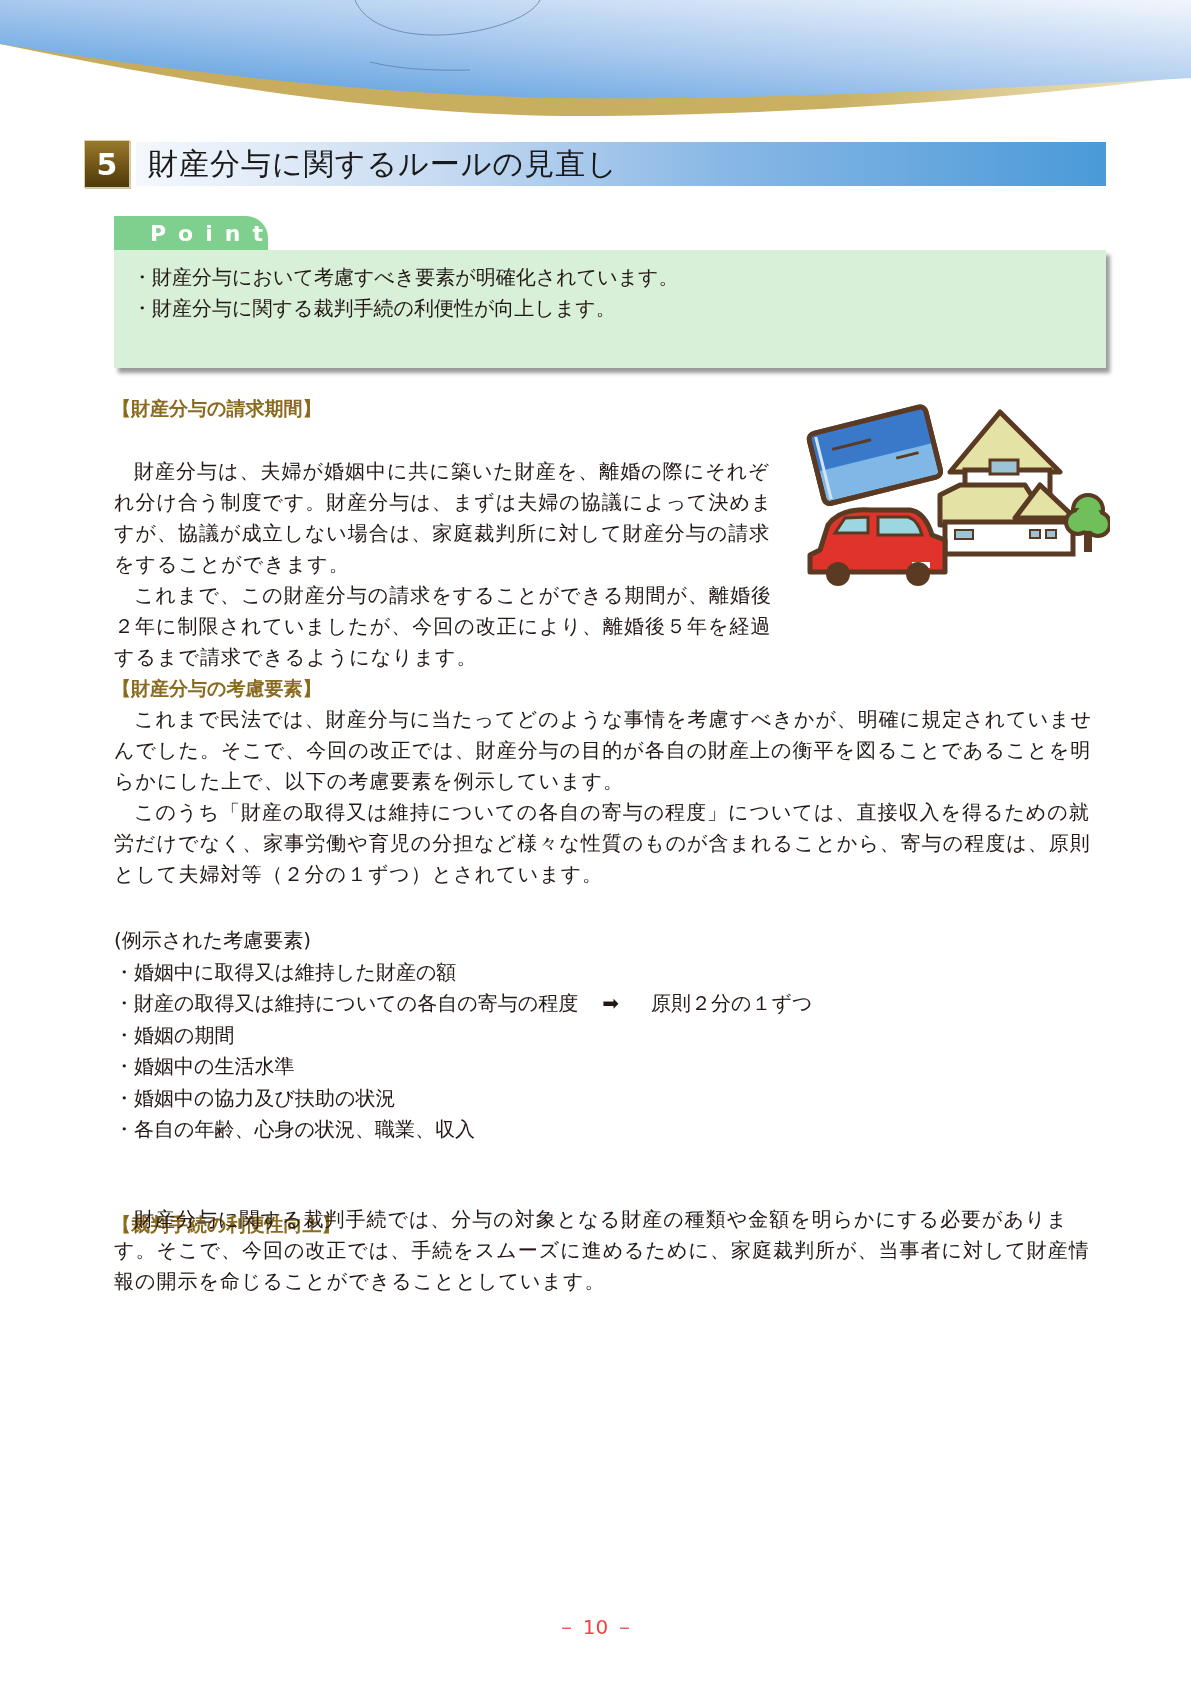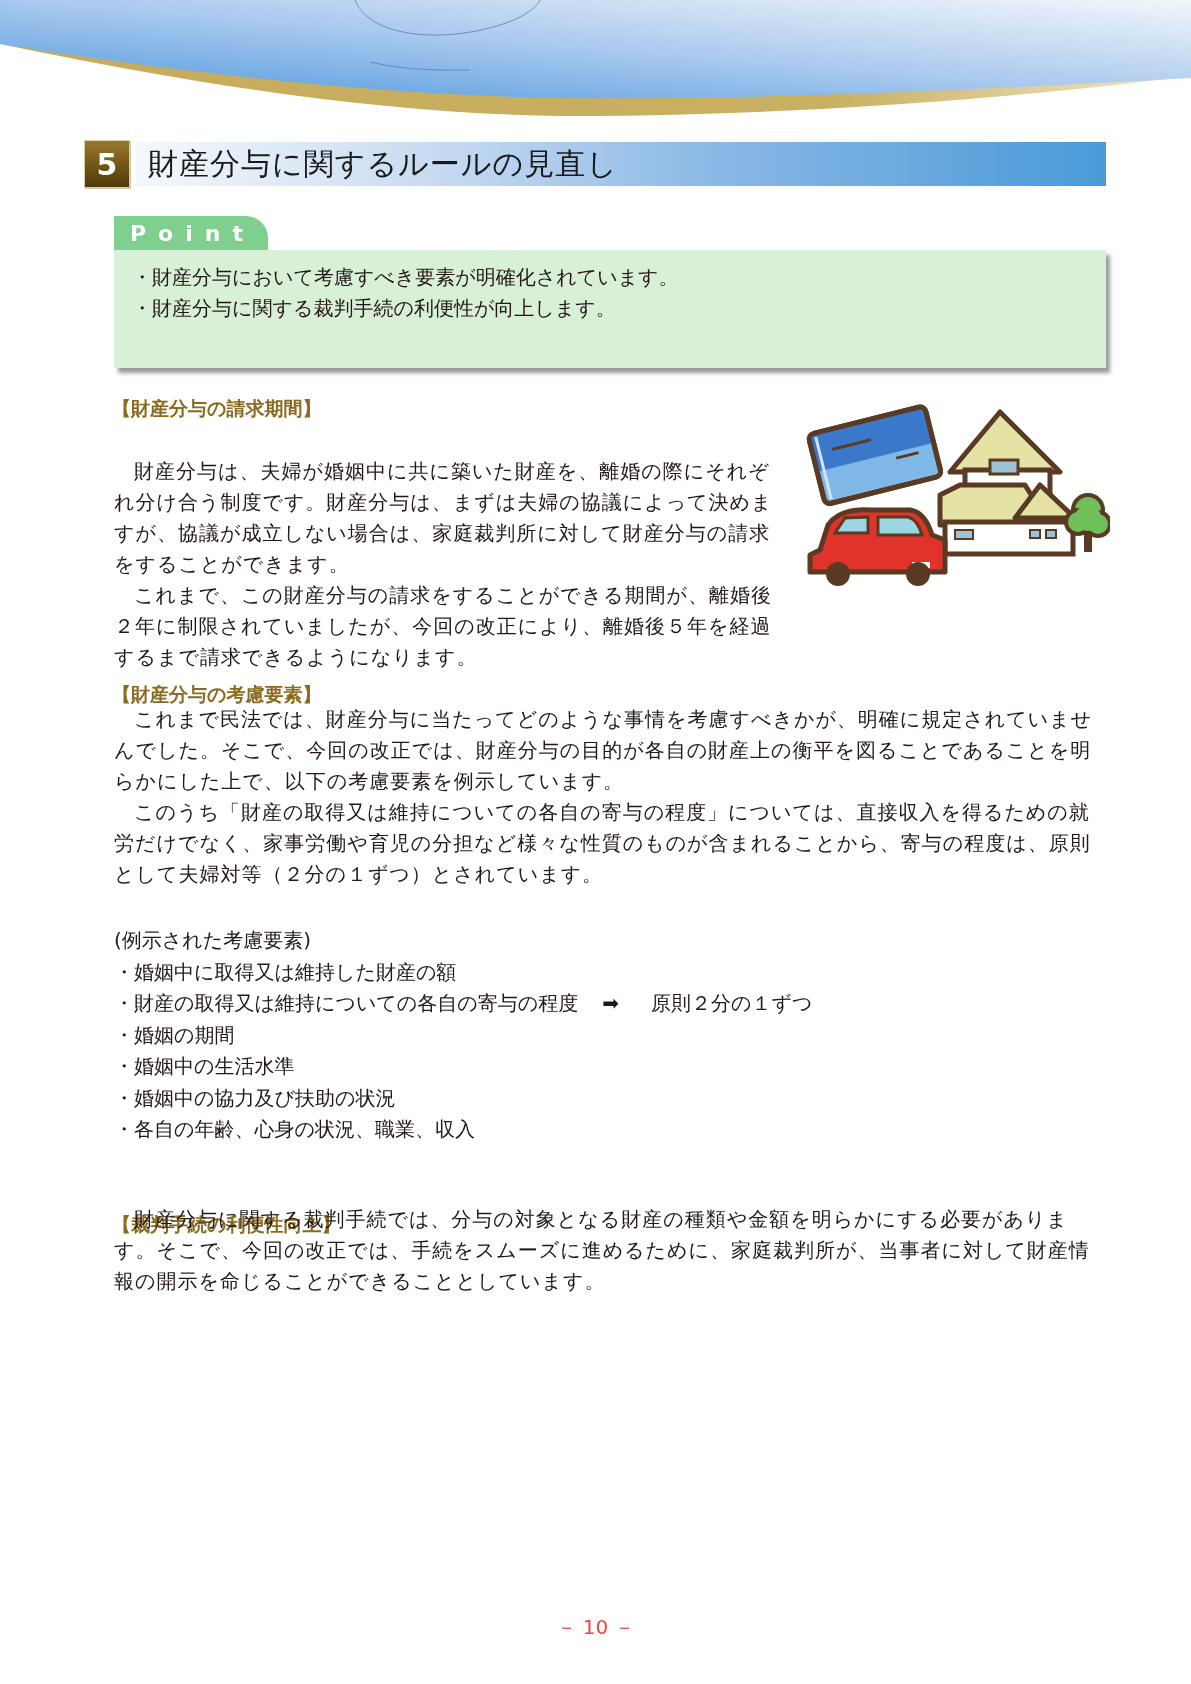--- a/index.html
+++ b/index.html
@@ -23,21 +23,21 @@
     flex: 1; height: 44px; margin-left: 6px;
     background: linear-gradient(90deg, #f4f8fd 0%, #c9dcf2 30%, #8ab8e6 60%, #4a9ad8 100%);
     display: flex; align-items: center; padding-left: 12px;
   }
   .section-title-text { font-size: 30px; color: #1a1a1a; letter-spacing: 1px; }
 
   .point-tab {
     position: absolute; left: 114px; top: 216px; width: 154px; height: 34px;
     background: #7fcf8e; border-top-right-radius: 22px;
     color: #fff; font-size: 22px; font-weight: bold; letter-spacing: 12px;
-    display: flex; align-items: center; padding-left: 16px;
+    display: flex; align-items: center; padding-left: 36px;
   }
   .point-box {
     position: absolute; left: 114px; top: 250px; width: 992px; height: 118px;
     background: #d8efd8; box-shadow: 4px 5px 4px #9a9a9a;
     padding: 12px 0 0 18px;
   }
   .point-item { font-size: 20px; line-height: 31px; color: #231815; }
 
   .subhead { position: absolute; left: 112px; font-size: 19px; color: #8a6a1e; font-weight: bold; }
   .para { position: absolute; left: 114px; font-size: 20px; line-height: 31px; letter-spacing: 1px; color: #231815; }
@@ -127,21 +127,21 @@
   <g>
     <path d="M20,150 L28,125 Q40,108 70,110 L110,110 Q125,112 132,135 L145,140 L145,172 L10,172 L10,155 Z" fill="#e0332b" stroke="#5a3a22" stroke-width="5" stroke-linejoin="round"></path>
     <path d="M35,133 L45,118 L68,117 L68,133 Z" fill="#9cd6e0" stroke="#5a3a22" stroke-width="3"></path>
     <path d="M78,117 L108,117 Q118,120 122,135 L78,135 Z" fill="#9cd6e0" stroke="#5a3a22" stroke-width="3"></path>
     <rect x="112" y="162" width="18" height="6" fill="#ffffff"></rect>
     <circle cx="38" cy="174" r="12" fill="#5a3a22"></circle>
     <circle cx="118" cy="174" r="12" fill="#5a3a22"></circle>
   </g>
 </svg>
 
-<div class="subhead" style="top:676px;margin-top:6px;">【財産分与の考慮要素】</div>
+<div class="subhead" style="top:676px;">【財産分与の考慮要素】</div>
 <div class="para" style="top:704px; width:996px;">
   <p>これまで民法では、財産分与に当たってどのような事情を考慮すべきかが、明確に規定されていませんでした。そこで、今回の改正では、財産分与の目的が各自の財産上の衡平を図ることであることを明らかにした上で、以下の考慮要素を例示しています。</p>
   <p>このうち「財産の取得又は維持についての各自の寄与の程度」については、直接収入を得るための就労だけでなく、家事労働や育児の分担など様々な性質のものが含まれることから、寄与の程度は、原則として夫婦対等（２分の１ずつ）とされています。</p>
 </div>
 
 <div class="list">
   <div class="list-item">(例示された考慮要素)</div>
   <div class="list-item">
       <span>・婚姻中に取得又は維持した財産の額</span>
     </div>

